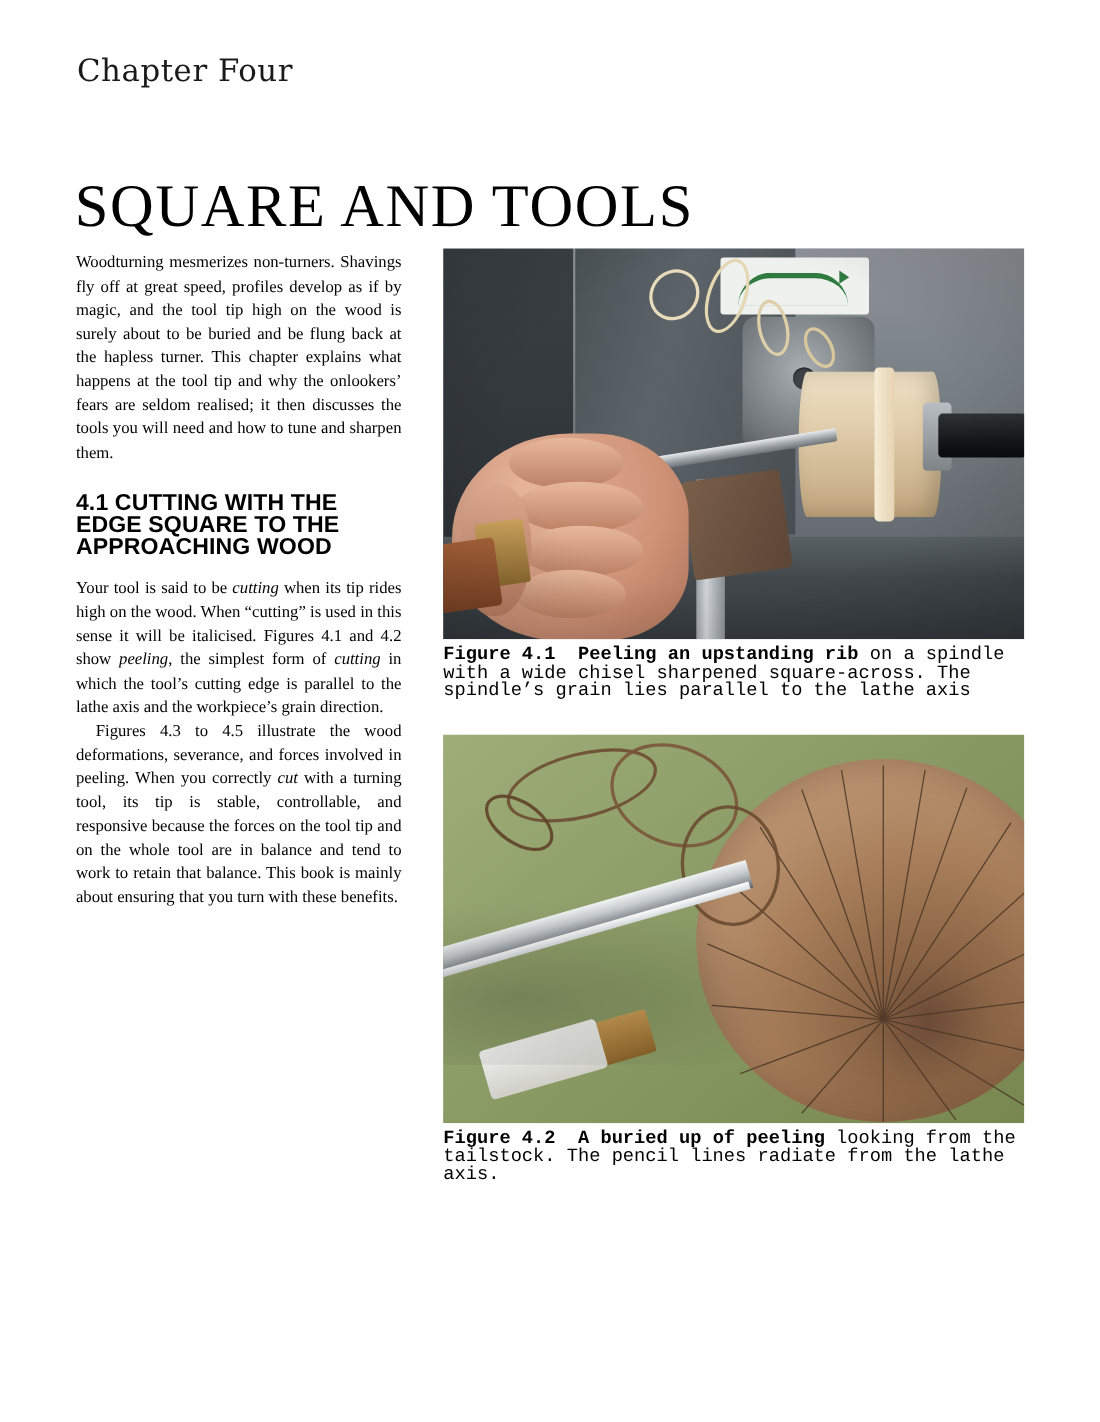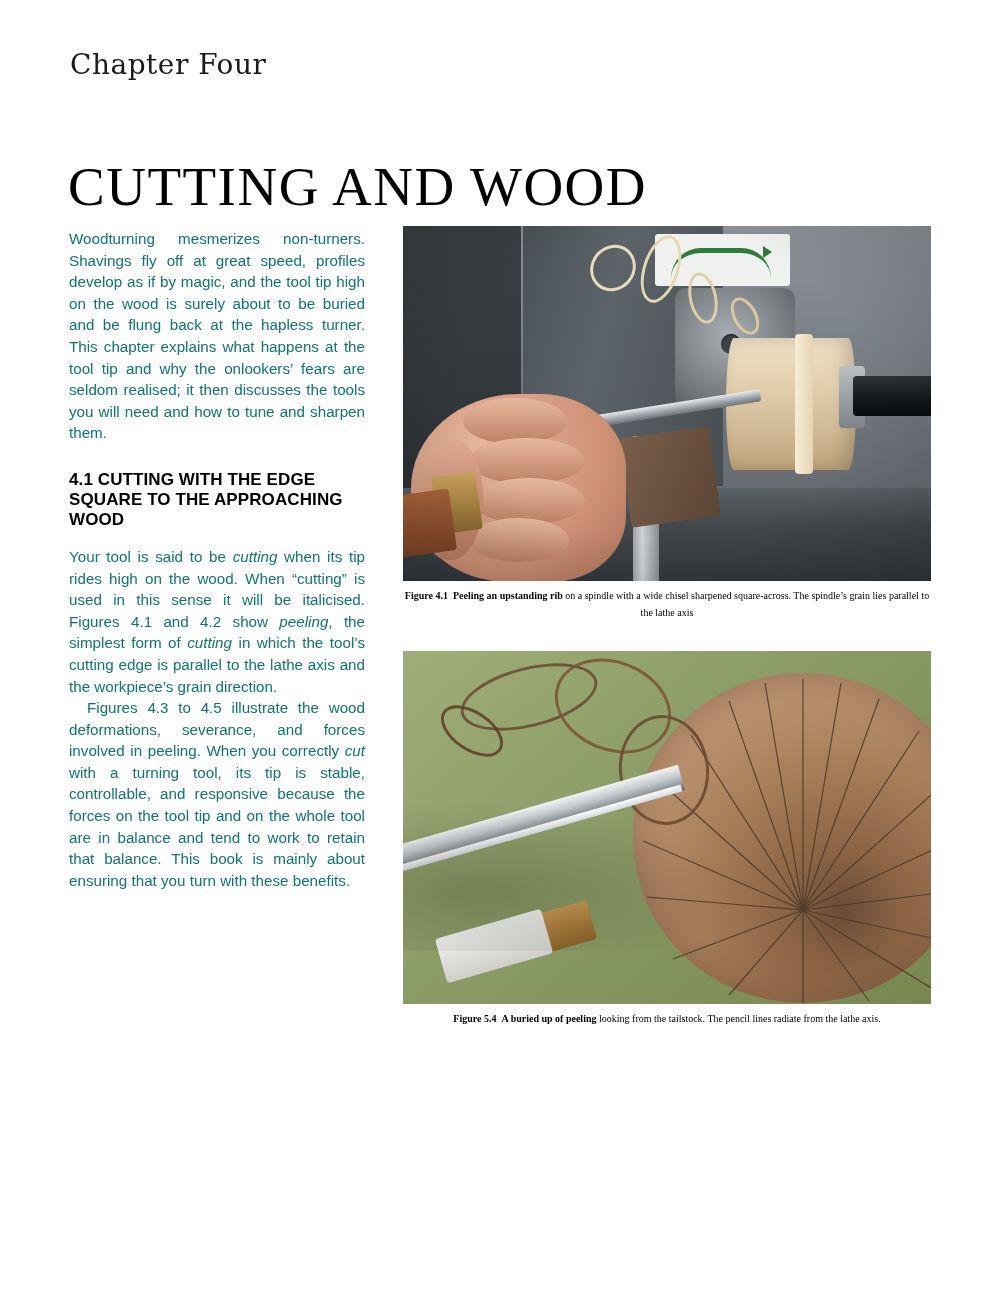--- a/index.html
+++ b/index.html
@@ -47,56 +47,55 @@
     width: 296px;
   }
   .col-right {
     position: absolute;
     left: 403px;
     top: 226px;
     width: 528px;
   }
 
   .body-text {
-    font-family: Liberation Sans, sans-serif;
+    font-family: Liberation Serif, serif;
     font-size: 15.2px;
     line-height: 21.6px;
     text-align: justify;
-    color: #0f766e;
+    color: #000000;
     margin: 0;
   }
   .body-text.intro { text-align: justify; }
   .indent { text-indent: 18px; }
 
   .section-head {
     font-family: "Liberation Sans", sans-serif;
-    font-size: 17px;
+    font-size: 21px;
     font-weight: bold;
     line-height: 20px;
     margin: 26px 0 16px 0;
     color: #000;
     letter-spacing: 0.1px;
   }
 
   em.it { font-style: italic; }
 
   
   .figure { position: relative; }
   .photo {
     position: relative;
     overflow: hidden;
     border: 0;
   }
   .caption {
-    font-family: Liberation Serif, serif;
-    font-size: 10px;
+    font-family: Liberation Mono, monospace;
+    font-size: 17px;
     line-height: 16.5px;
     color: #000;
     margin-top: 7px;
-    text-align: center;
   }
   .caption b { font-weight: bold; }
 
   
   .p1 { width: 528px; height: 355px; background: #6f7479; }
   .p1 .wall {
     position: absolute; left: 0; top: 0; width: 100%; height: 100%;
     background: linear-gradient(180deg,#8d9298 0%, #7c8388 30%, #6b7176 60%, #5d6368 100%);
   }
   .p1 .headstock {
@@ -269,21 +268,21 @@
   }
 
   .fig2-wrap { margin-top: 30px; }
 </style>
 </head>
 <body>
 
 <div class="page">
 
   <div class="chapter-label">Chapter Four</div>
-  <h1 class="chapter-title">CUTTING AND WOOD</h1>
+  <h1 class="chapter-title">SQUARE AND TOOLS</h1>
 
   <div class="col-left">
     <p class="body-text intro">Woodturning mesmerizes non-turners. Shavings fly off at great speed, profiles develop as if by magic, and the tool tip high on the wood is surely about to be buried and be flung back at the hapless turner. This chapter explains what happens at the tool tip and why the onlookers’ fears are seldom realised; it then discusses the tools you will need and how to tune and sharpen them.</p>
 
     <h2 class="section-head">4.1  CUTTING WITH THE EDGE SQUARE TO THE APPROACHING WOOD</h2>
 
     <p class="body-text">
       <span>Your tool is said to be </span><em class="it">cutting</em><span> when its tip rides high on the wood. When “cutting” is used in this sense it will be italicised. Figures 4.1 and 4.2 show </span><em class="it">peeling</em><span>, the simplest form of </span><em class="it">cutting</em><span> in which the tool’s cutting edge is parallel to the lathe axis and the workpiece’s grain direction.</span>
     </p>
 
@@ -363,18 +362,18 @@
         <div class="ribbon r2"></div>
         <div class="ribbon r3"></div>
         <div class="ribbon r4"></div>
         <div class="knife"></div>
         <div class="knife-edge"></div>
         <div class="ferrule2"></div>
         <div class="handle2"></div>
         <div class="shadow-l"></div>
       </div>
       <div class="caption">
-        <b>Figure 5.4</b>&nbsp;&nbsp;<b>A buried up of peeling</b><span> looking from the tailstock. The pencil lines radiate from the lathe axis.</span>
+        <b>Figure 4.2</b>&nbsp;&nbsp;<b>A buried up of peeling</b><span> looking from the tailstock. The pencil lines radiate from the lathe axis.</span>
       </div>
     </div>
 
   </div>
 </div>
 
 </body></html>

